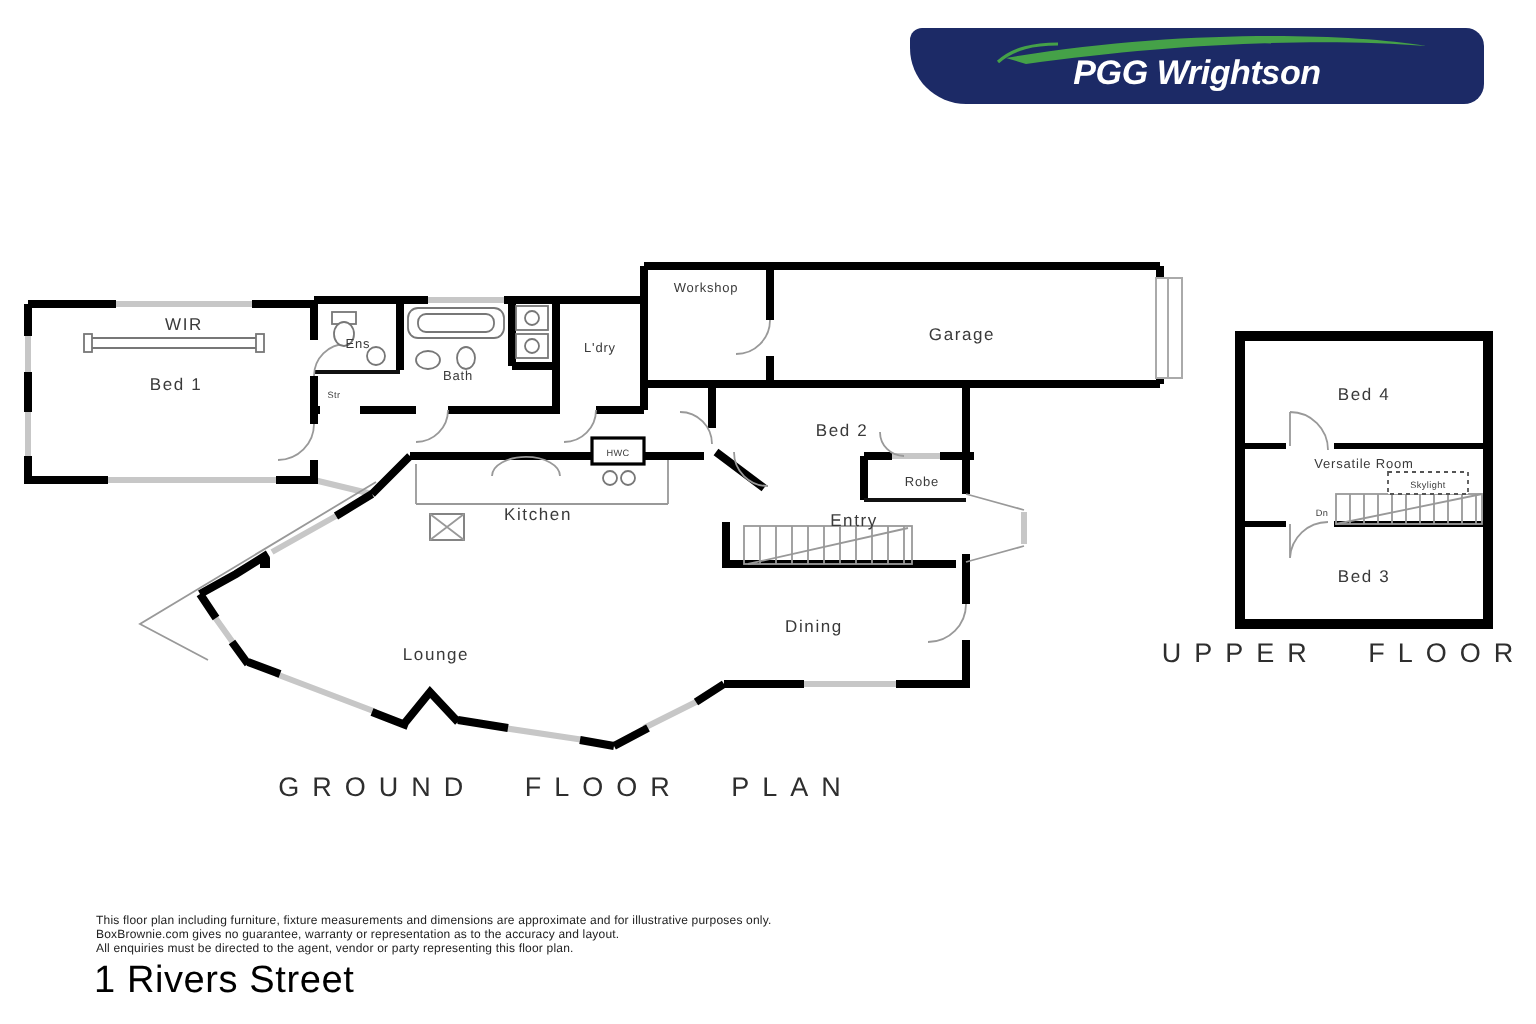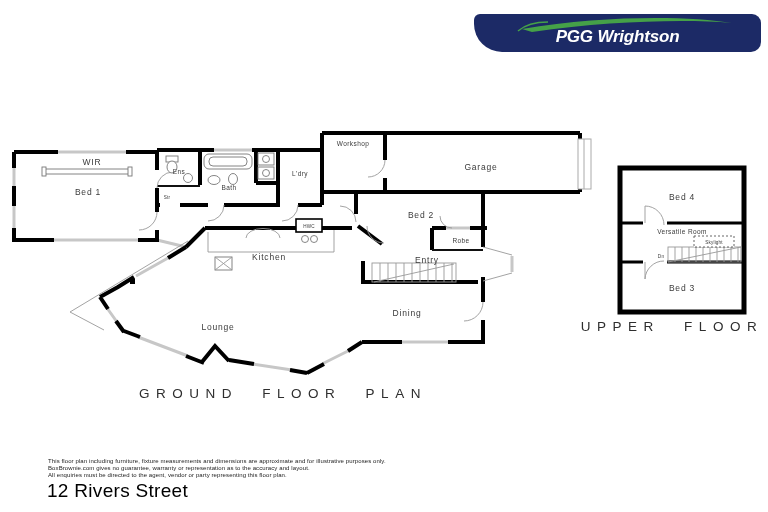--- a/index.html
+++ b/index.html
@@ -1,18 +1,18 @@
 <!DOCTYPE html>
 <html><head>
 <meta charset="utf-8">
 <style>
   html,body{margin:0;padding:0;}
   body{width:768px;height:512px;background:#ffffff;position:relative;overflow:hidden;
        font-family:"Liberation Sans", sans-serif;}
-  .logo{position:absolute;left:474px;top:14px;width:287px;height:38px;
+  .logo{position:absolute;left:455px;top:14px;width:287px;height:38px;
         background:#1c2a66;border-radius:6px 9px 10px 28px;overflow:hidden;}
   .logo svg{position:absolute;left:0;top:0;}
   .logo-text{position:absolute;left:0;top:13px;width:100%;display:flex;justify-content:center;
         gap:6px;font-size:17px;font-weight:bold;font-style:italic;letter-spacing:-0.2px;white-space:nowrap;}
   .logo-brand{color:#ffffff;}
   .logo-suffix{color:#4cb04e;}
   .plan{position:absolute;left:0;top:0;}
   .floor-title{fill:#2e2e2e;font-size:13.5px;letter-spacing:6.5px;word-spacing:14px;}
   .room{fill:#3a3a3a;font-size:8.5px;letter-spacing:0.8px;text-anchor:middle;}
   .room-sm{fill:#3a3a3a;font-size:6.5px;letter-spacing:0.4px;text-anchor:middle;}
@@ -166,13 +166,13 @@
     <text class="room" x="682" y="291">Bed 3</text>
     <text class="floor-title" x="672" y="331" text-anchor="middle">UPPER FLOOR</text>
   </g>
 </svg>
 
 <div class="disclaimer">
   <div>This floor plan including furniture, fixture measurements and dimensions are approximate and for illustrative purposes only.</div>
   <div>BoxBrownie.com gives no guarantee, warranty or representation as to the accuracy and layout.</div>
   <div>All enquiries must be directed to the agent, vendor or party representing this floor plan.</div>
 </div>
-<div class="address">12 Rivers Street</div>
+<div class="address">1 Rivers Street</div>
 
 </body></html>

